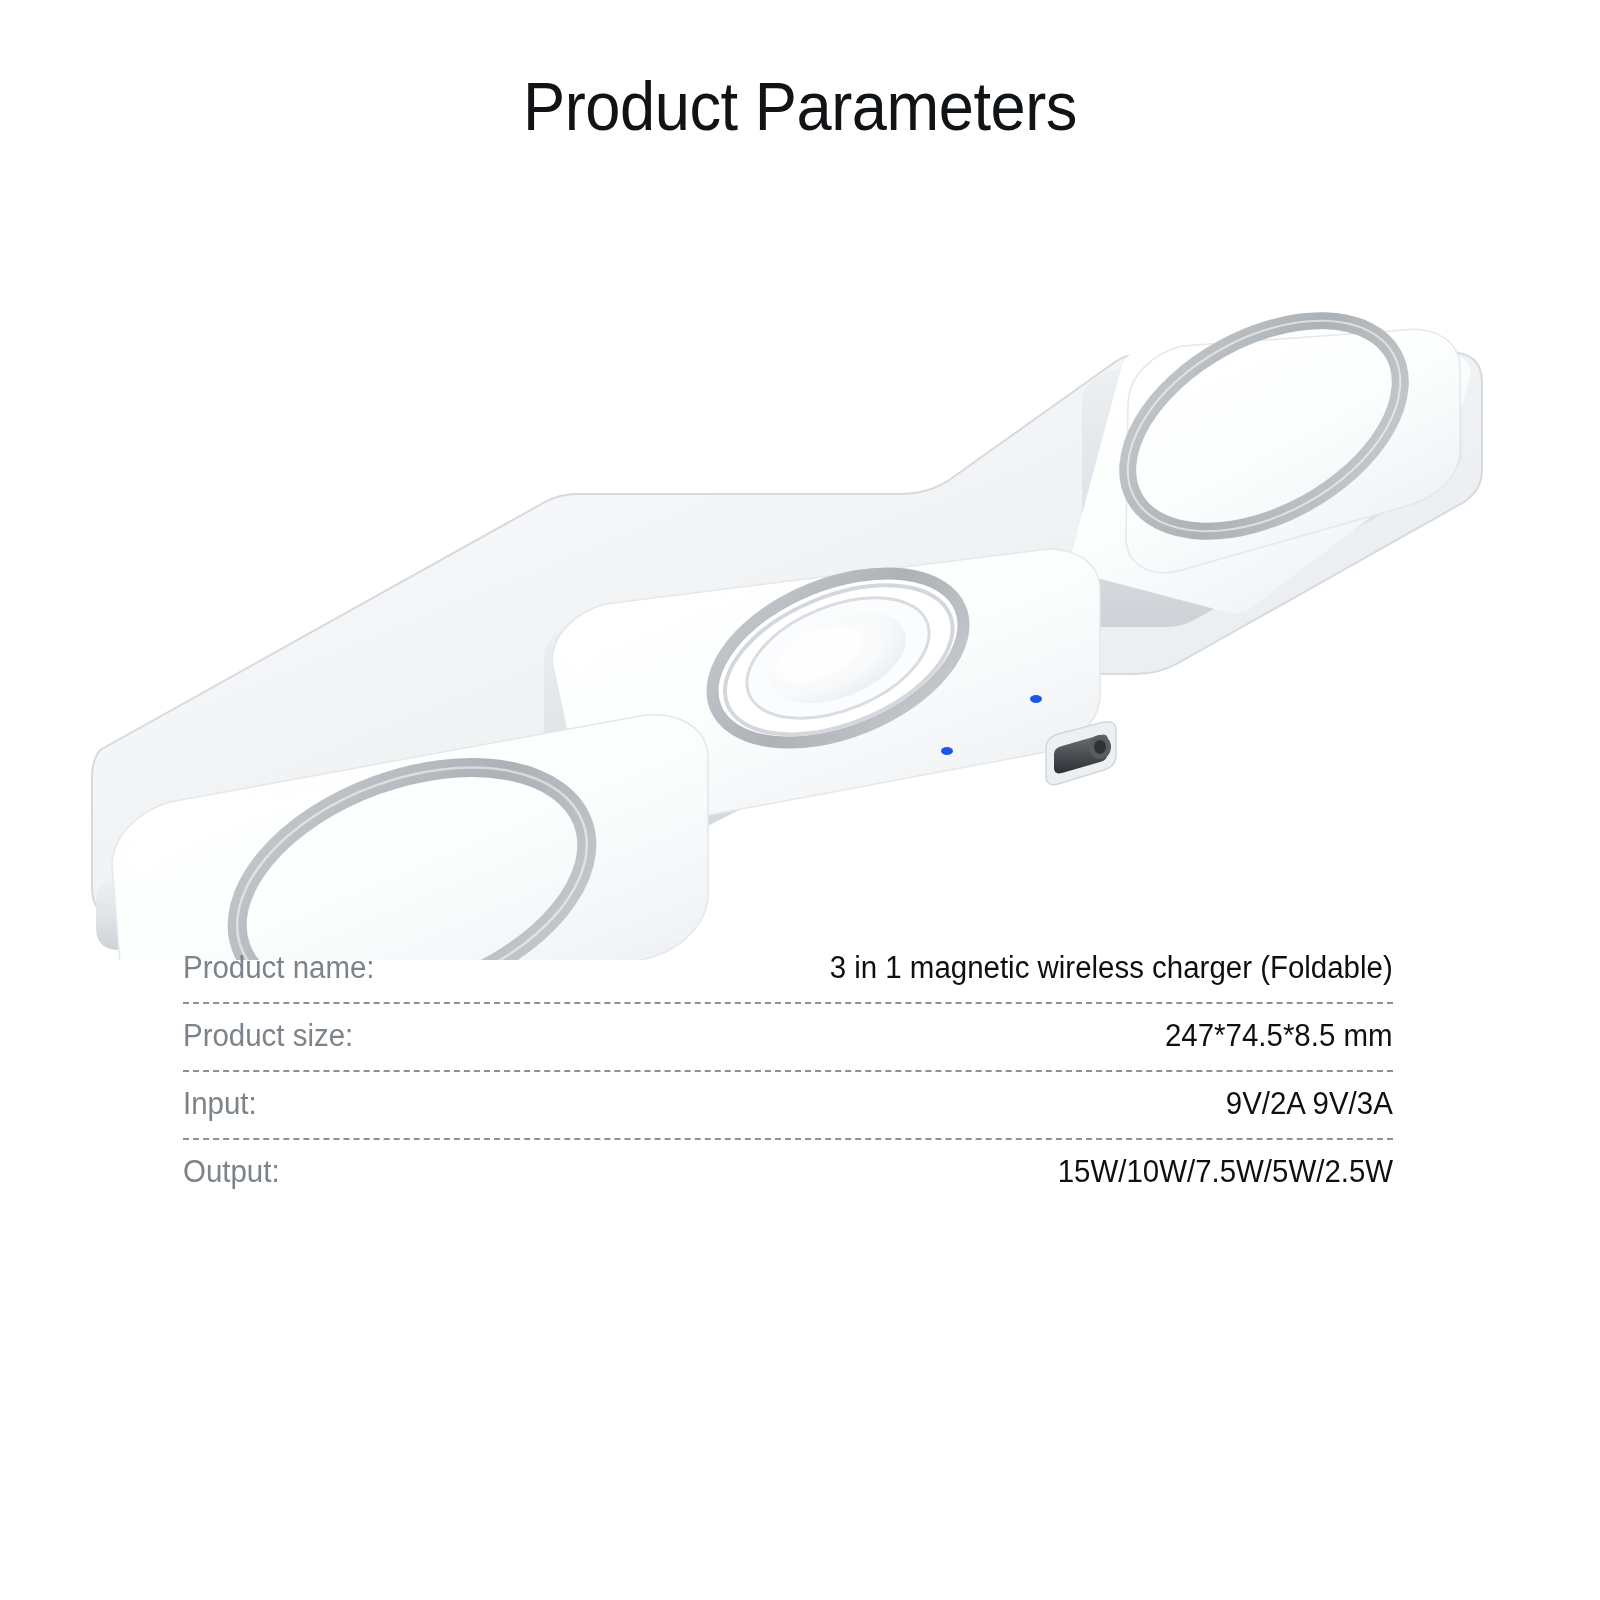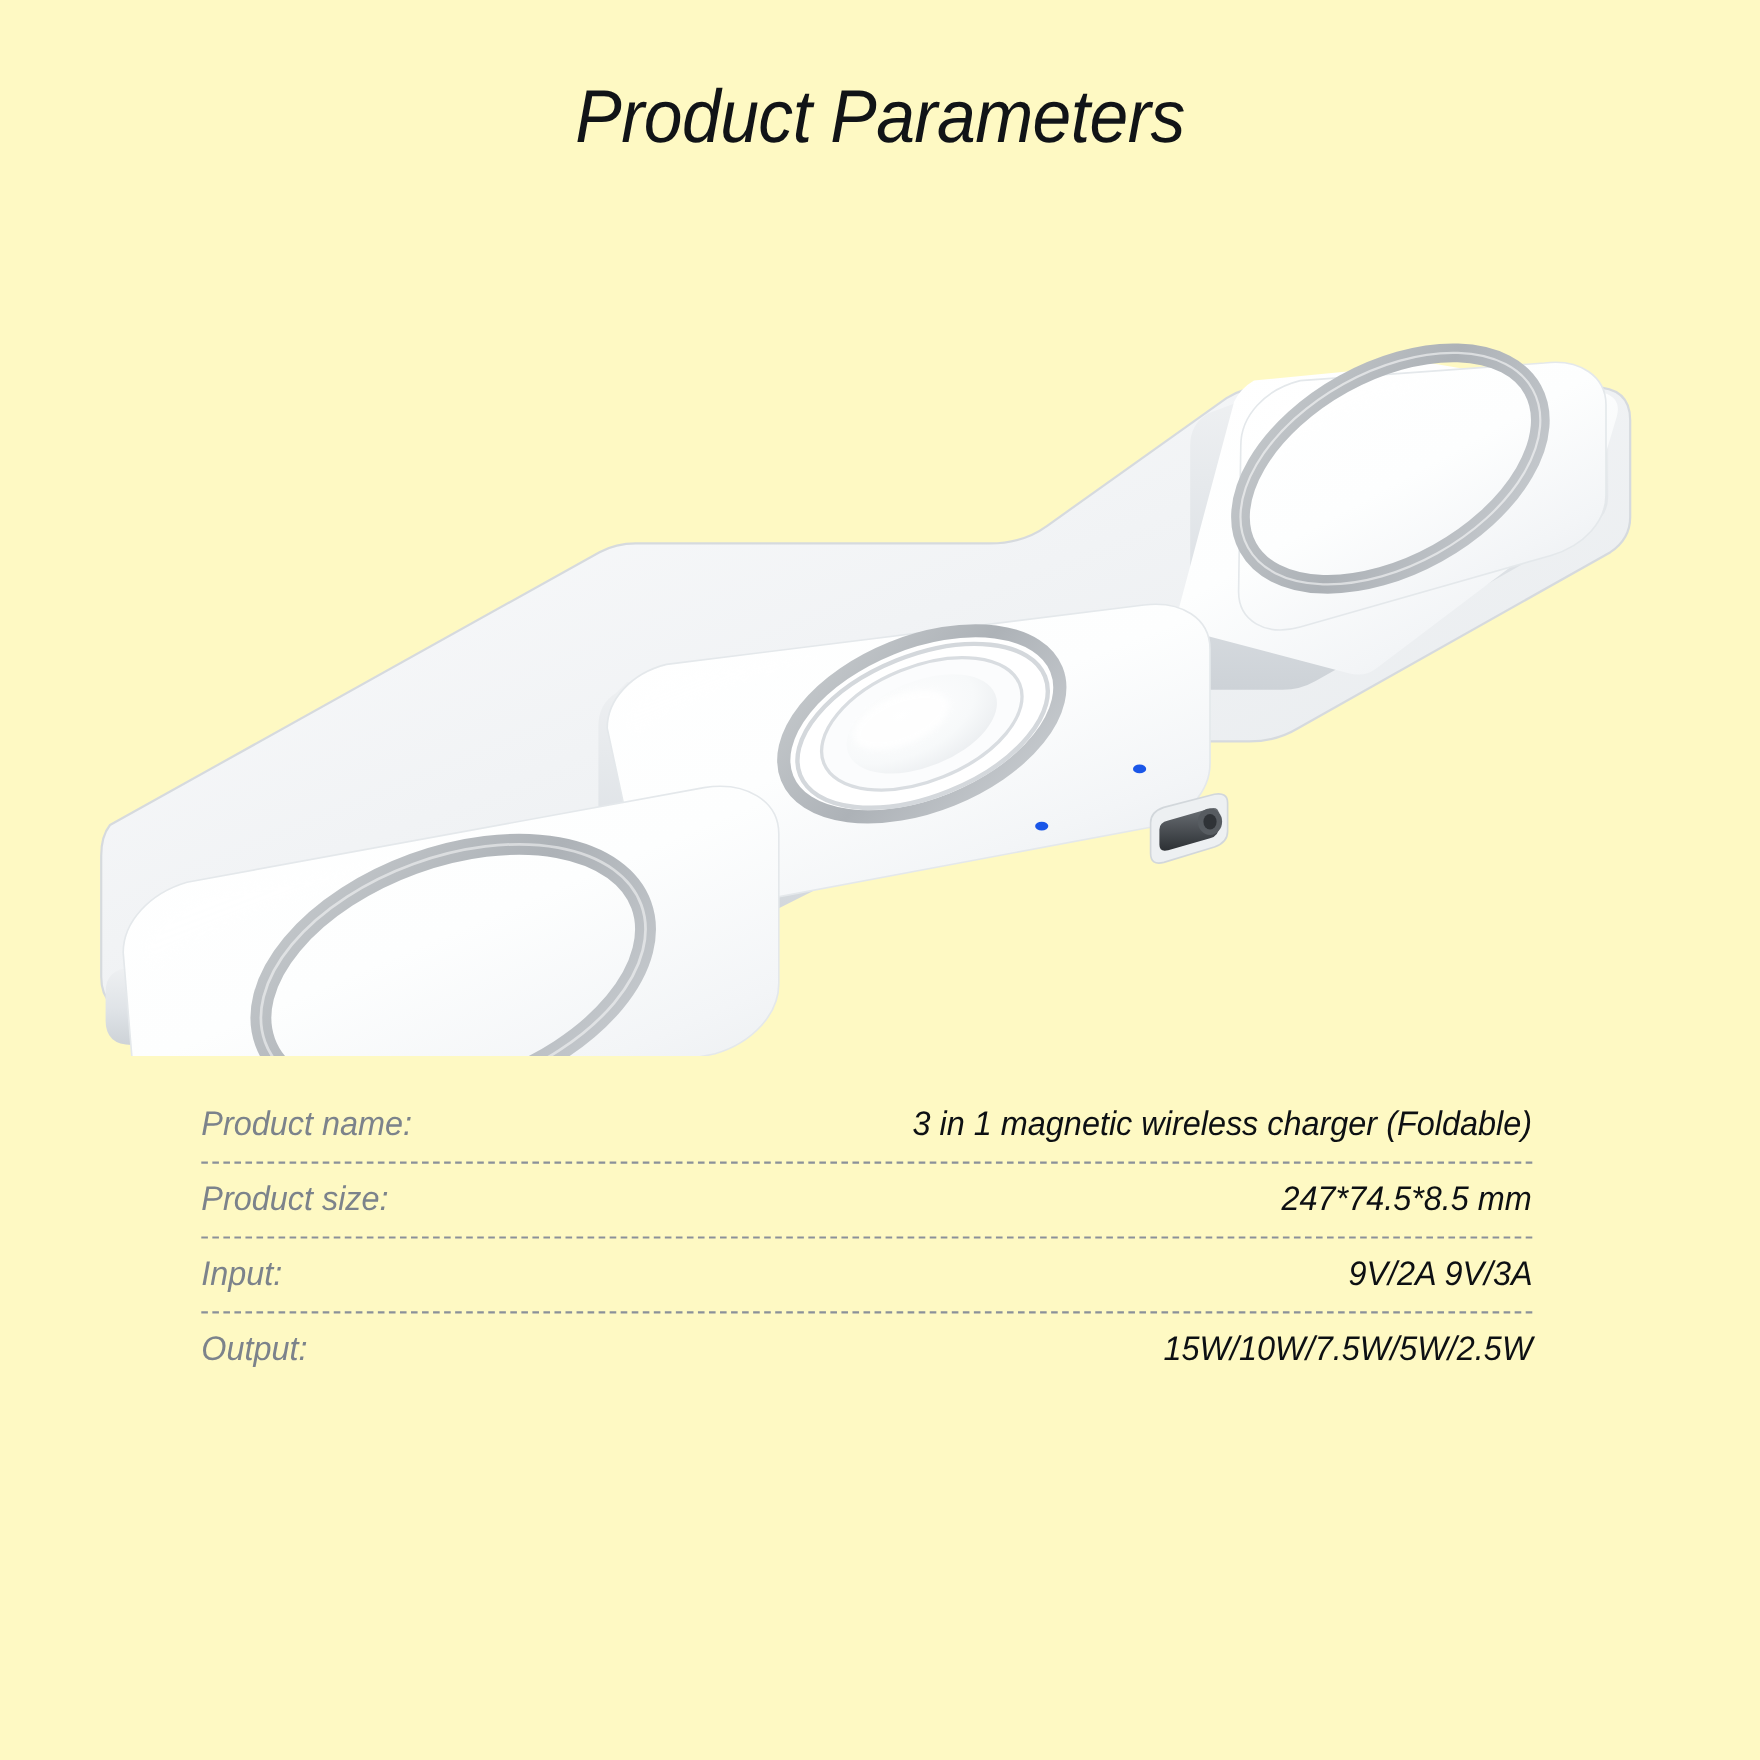--- a/index.html
+++ b/index.html
@@ -12,22 +12,21 @@
     height: 1600px;
     background: #e9edf2;
     font-family: "Liberation Sans", sans-serif;
     overflow: hidden;
   }
 
   .page {
     position: relative;
     width: 1600px;
     height: 1600px;
-    background: #fef9c3;
-    font-style: italic;
+    background: #ffffff;
   }
 
   
   .title {
     position: absolute;
     top: 72px;
     left: 0;
     width: 1600px;
     text-align: center;
     font-size: 68px;
@@ -47,21 +46,21 @@
     width: 1600px;
     height: 810px;
     overflow: hidden;
   }
   .hero svg { display: block; }
 
   
   .spec-table {
     position: absolute;
     left: 183px;
-    top: 988px;
+    top: 934px;
     width: 1210px;
   }
   .spec-row {
     position: relative;
     height: 68px;
     display: flex;
     align-items: center;
     justify-content: space-between;
   }
   .spec-row + .spec-row::before {

